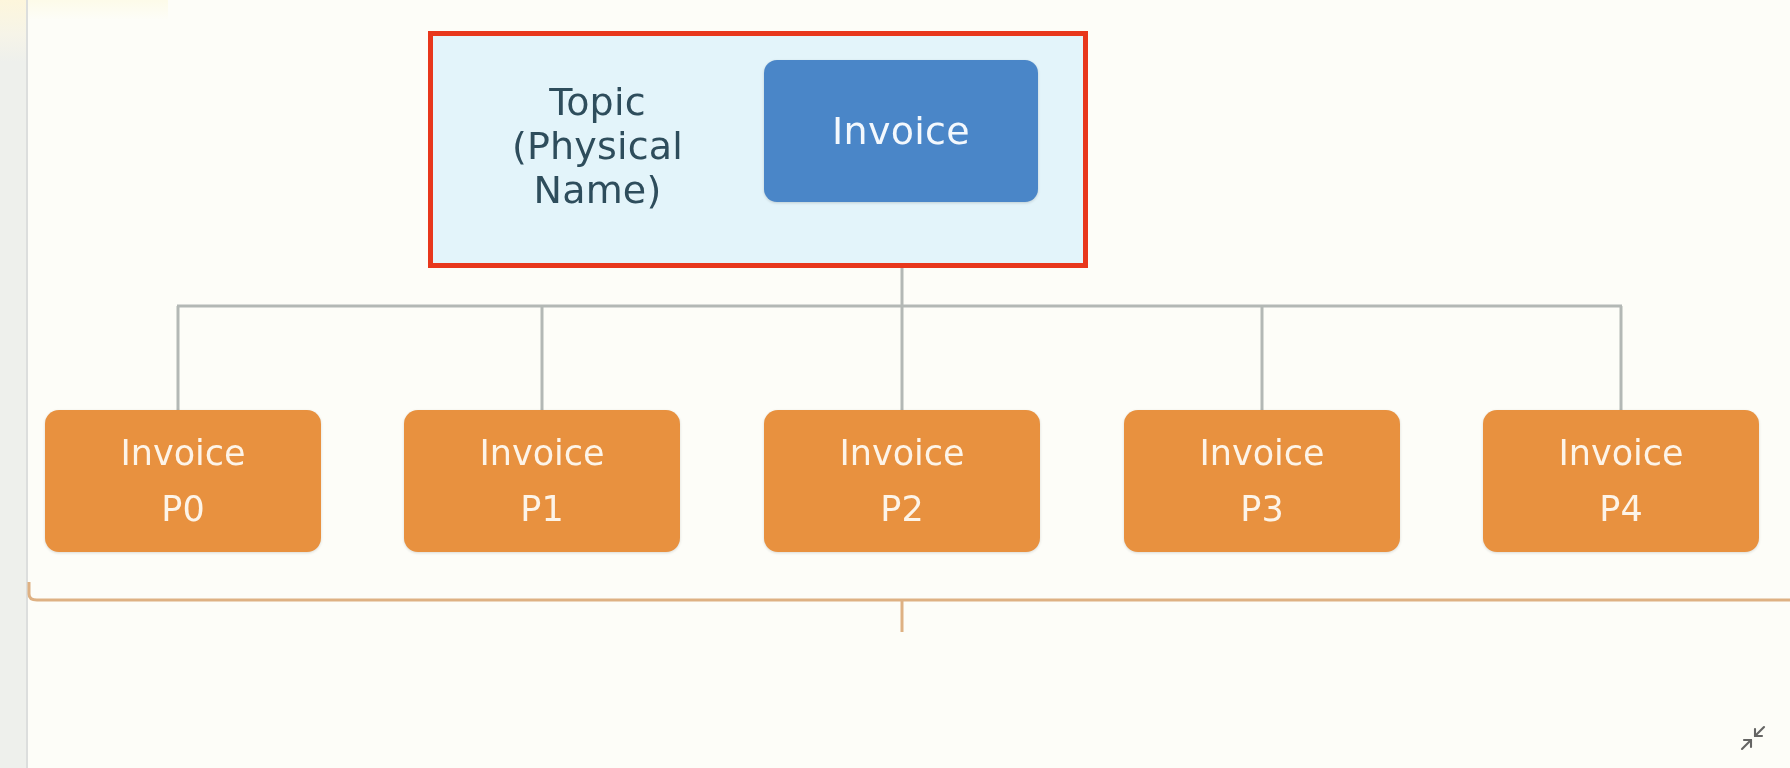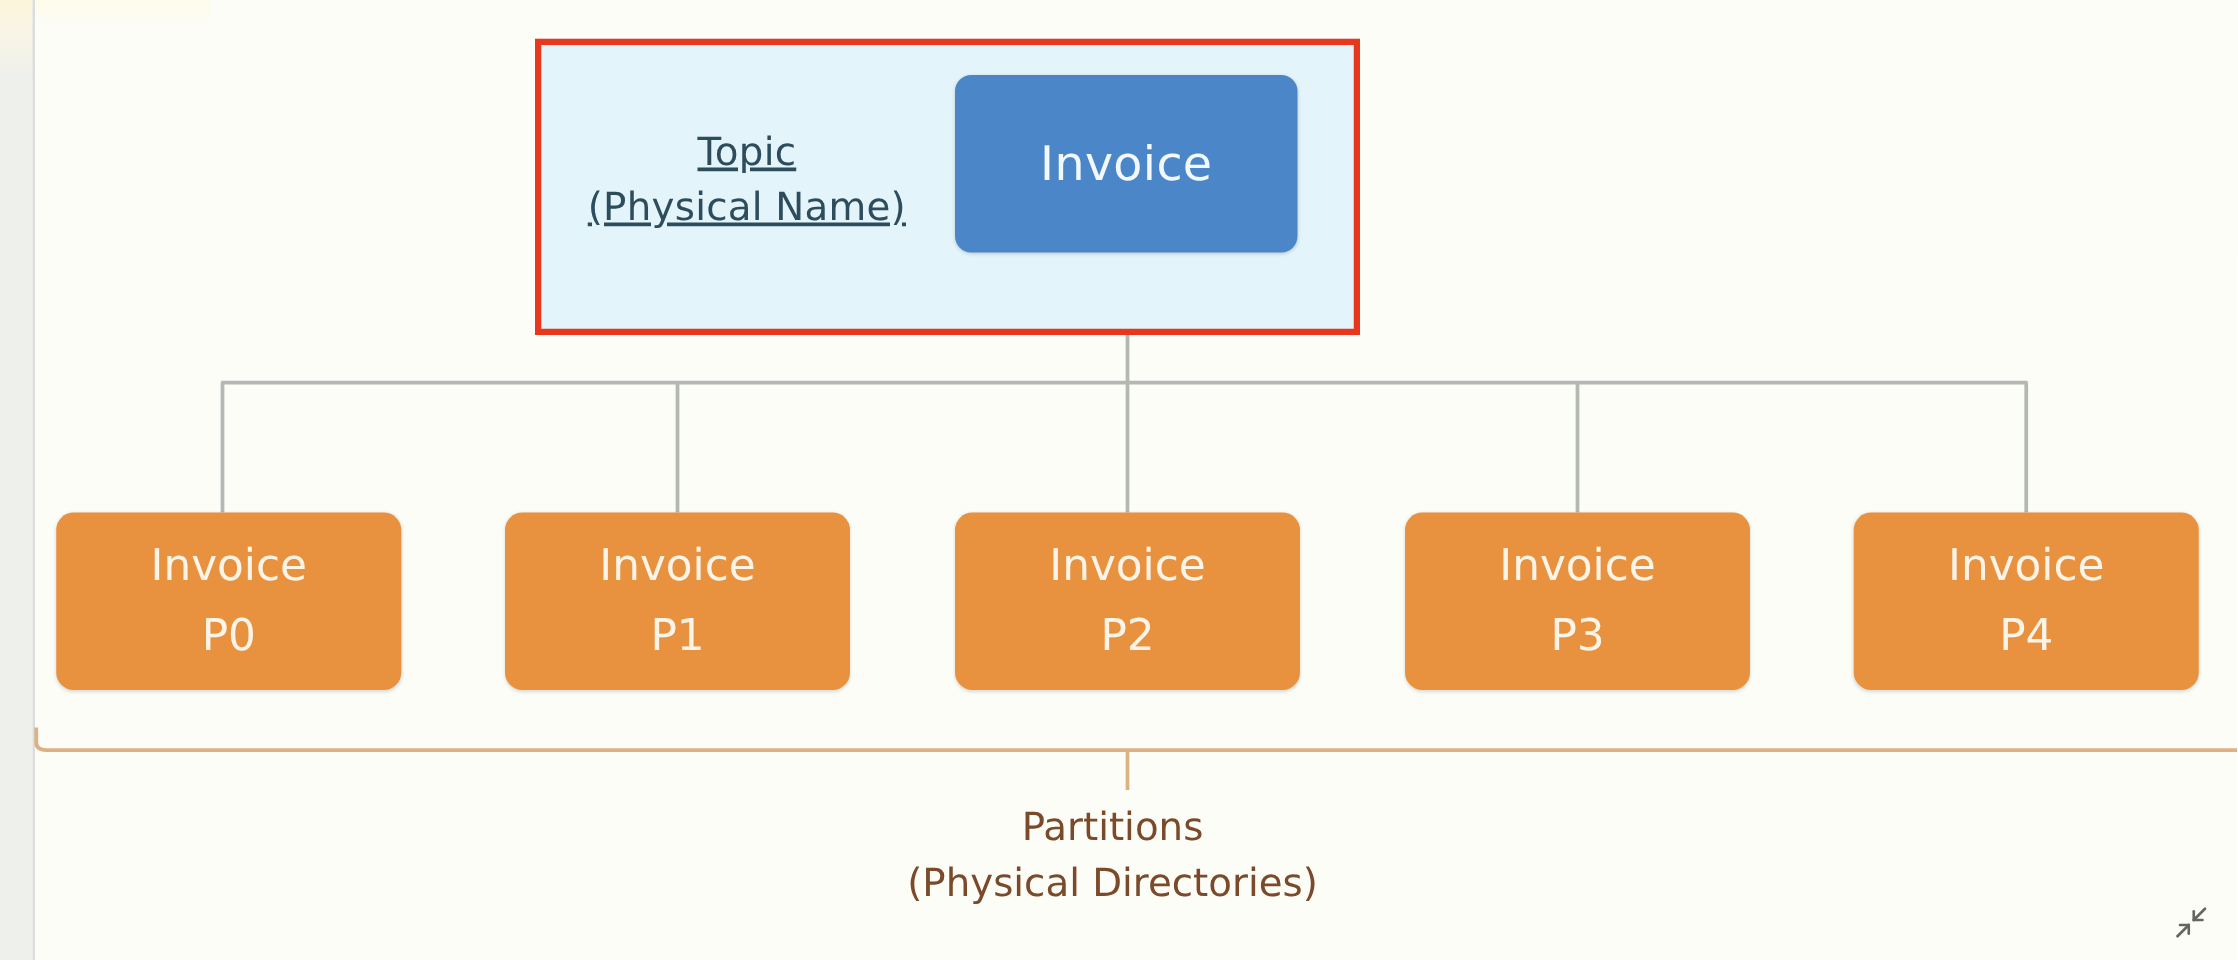--- a/index.html
+++ b/index.html
@@ -67,28 +67,27 @@
     top: 31px;
     width: 660px;
     height: 237px;
     background: #e3f4fa;
     border: 5px solid #e8371c;
     box-sizing: border-box;
   }
   .topic-label {
     position: absolute;
     left: 445px;
-    top: 100px;
+    top: 80px;
     width: 305px;
     text-align: center;
     color: #2e4d5c;
-    font-size: 31px;
+    font-size: 38px;
     line-height: 44px;
     letter-spacing: 0.2px;
-    text-decoration: underline;
   }
   .topic-label .l2 { display: block; }
 
   .topic-node {
     position: absolute;
     left: 764px;
     top: 60px;
     width: 274px;
     height: 142px;
     background: #4a86c8;
@@ -195,24 +194,20 @@
   </div>
   <div class="partition" style="left:1124px; width:276px;">
     <span class="pname">Invoice</span>
     <span class="pidx">P3</span>
   </div>
   <div class="partition" style="left:1483px; width:276px;">
     <span class="pname">Invoice</span>
     <span class="pidx">P4</span>
   </div>
 
-  <div class="bracket-caption">
-    <span>Partitions</span>
-    <span class="c2">(Physical Directories)</span>
-  </div>
 
   <div class="collapse-icon">
     <svg viewBox="0 0 30 30" xmlns="http://www.w3.org/2000/svg">
       <g stroke="#3b3b3b" stroke-width="2.1" fill="none" stroke-linecap="round" stroke-linejoin="round">
         <path d="M4 26 L13 17"></path>
         <path d="M13 17 L13 24"></path>
         <path d="M13 17 L6 17"></path>
         <path d="M26 4 L17 13"></path>
         <path d="M17 13 L17 6"></path>
         <path d="M17 13 L24 13"></path>

